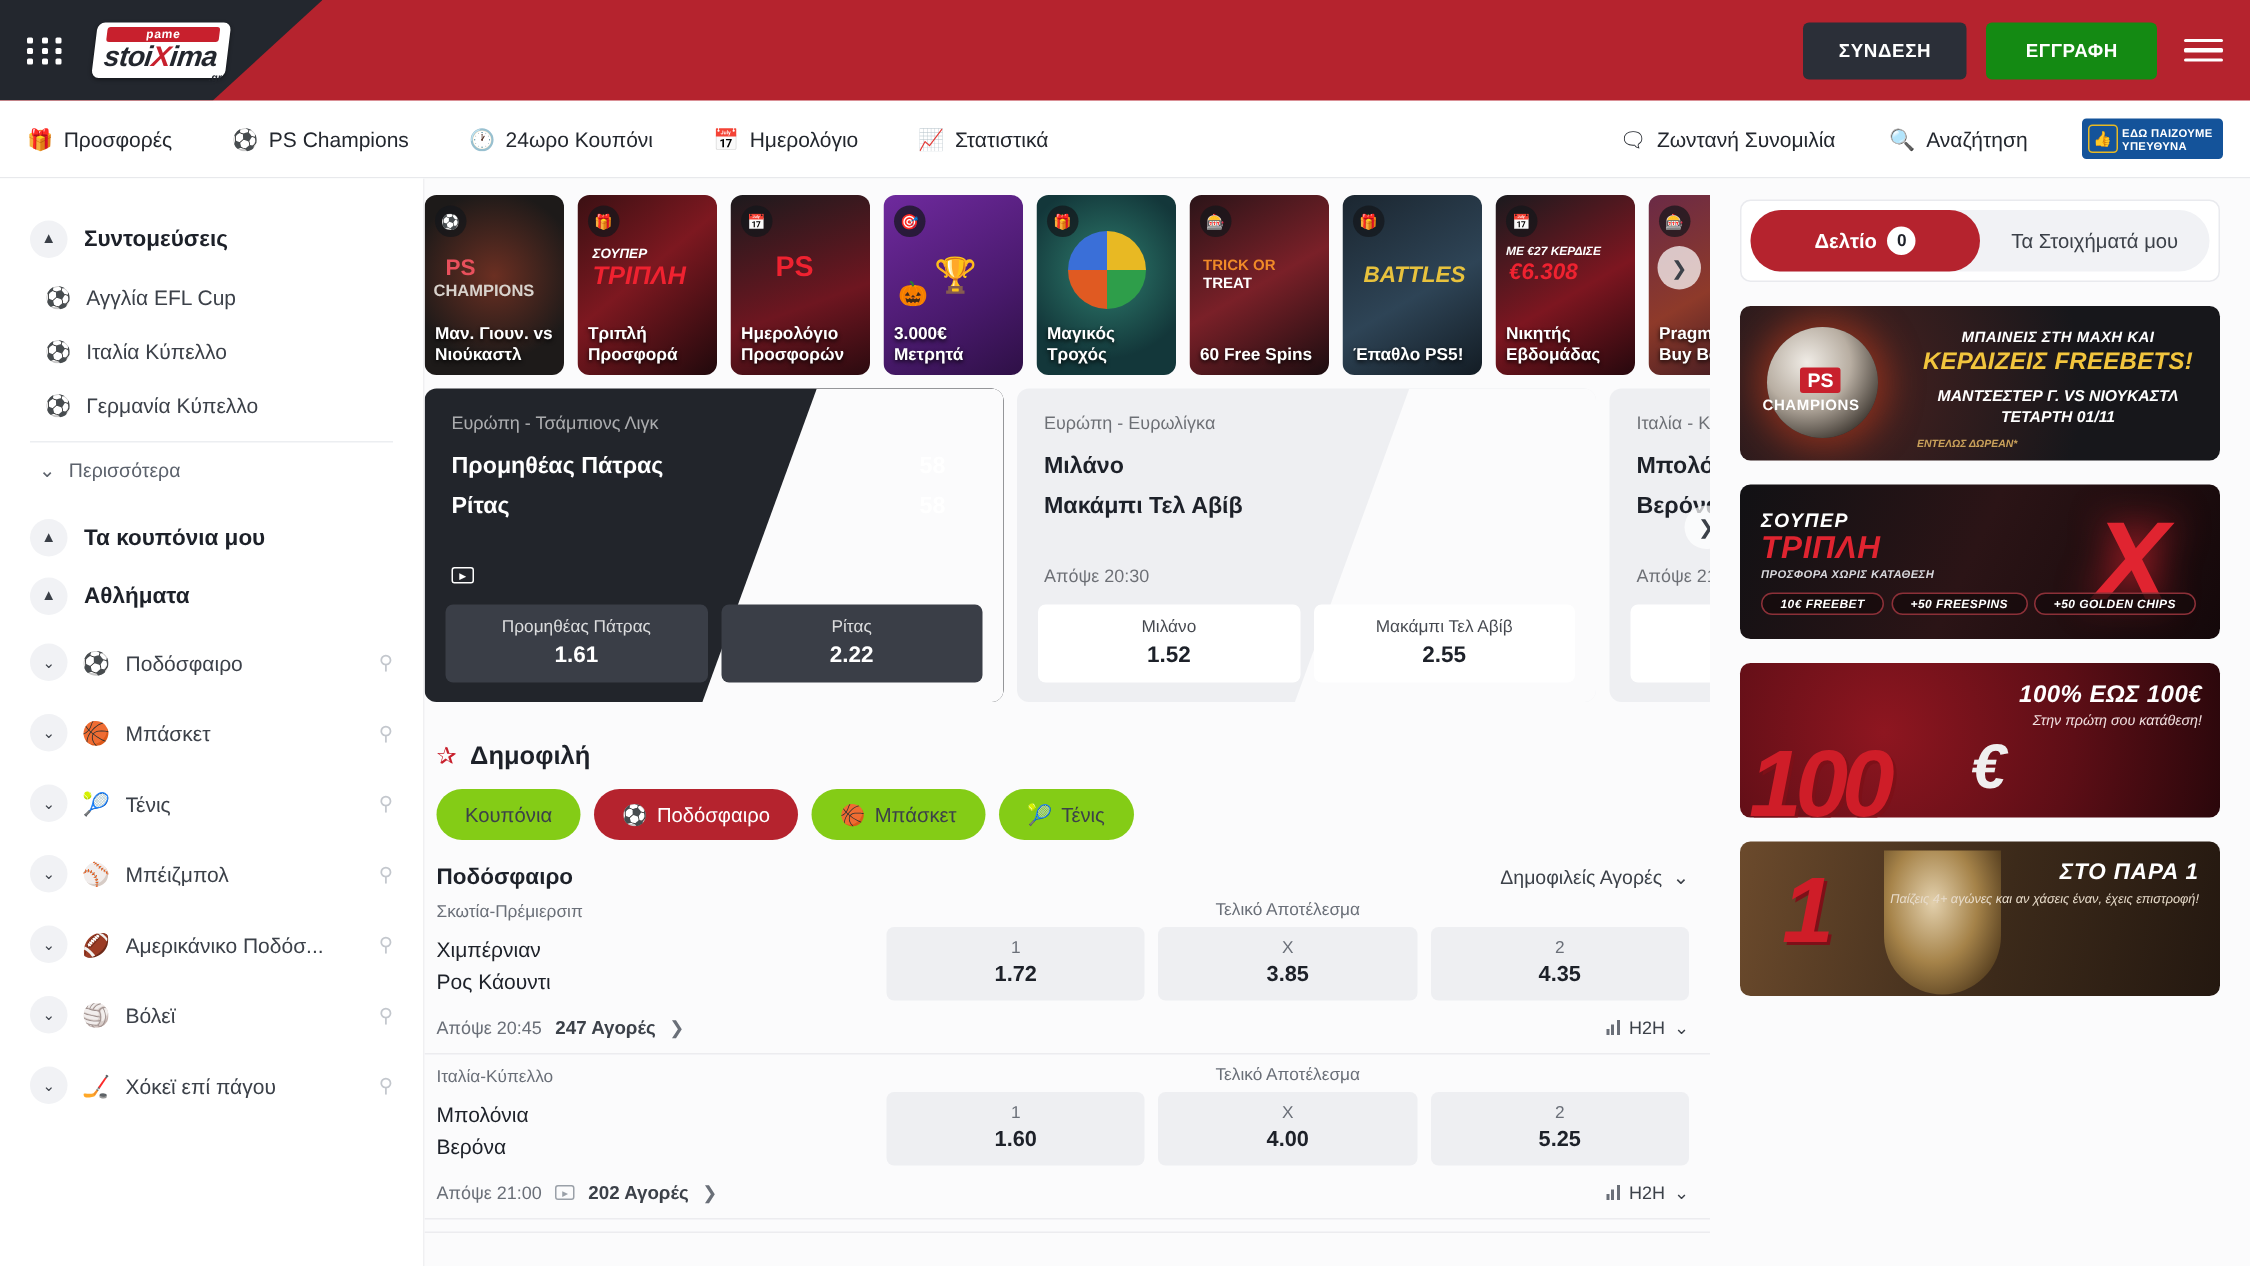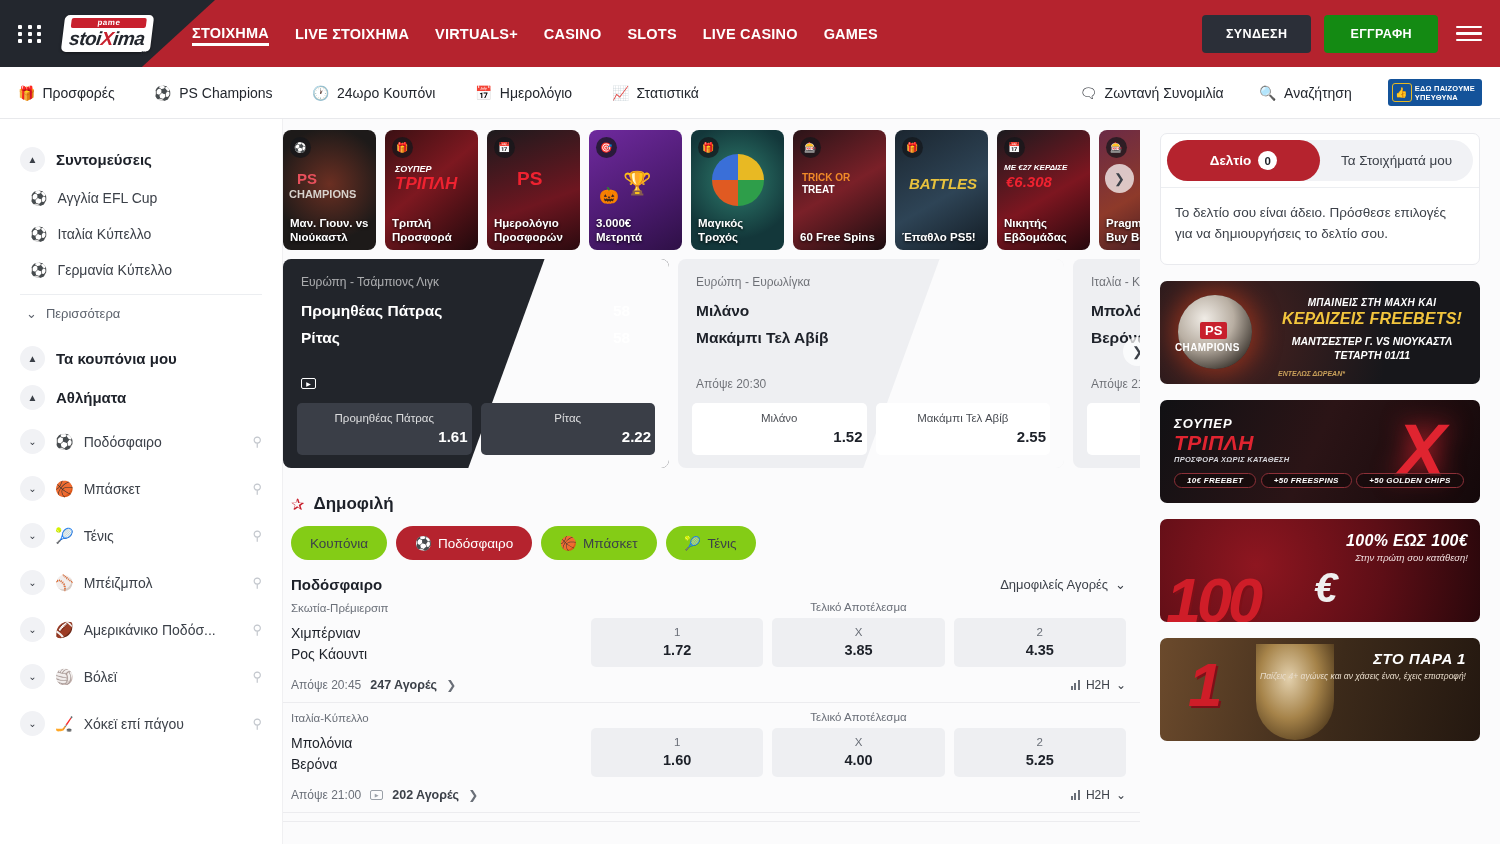--- a/index.html
+++ b/index.html
@@ -223,21 +223,21 @@
     position: absolute; left: 14px; right: 14px; bottom: 13px;
     display: flex; gap: 9px; z-index: 4;
   }
   .odd-box {
     flex: 1; border-radius: 5px; padding: 9px 4px 10px;
     text-align: center; cursor: pointer;
   }
   .feat-card.dark .odd-box { background: #3a3e47; }
   .feat-card.light .odd-box { background: #fff; }
   .odd-lbl { font-size: 11.5px; opacity: .82; margin-bottom: 4px; }
-  .odd-val { font-size: 15px; font-weight: bold; text-align: right; }
+  .odd-val { font-size: 15px; font-weight: bold; }
 
   
   .pop-head {
     display: flex; align-items: center; gap: 9px;
     padding: 26px 0 0 8px;
   }
   .pop-star { color: #c8202d; font-size: 16px; }
   .pop-title { font-size: 17px; font-weight: bold; color: #1d2129; }
   .pop-tabs { display: flex; gap: 9px; padding: 12px 0 0 8px; }
   .pop-tab {
@@ -399,29 +399,20 @@
       <i></i>
       <i></i>
   </div>
   <div class="logo">
     <div class="logo-inner">
       <div class="logo-pame">pame</div>
       <div class="logo-main"><span>stoi</span><span class="x">X</span><span>ima</span></div>
       <div class="logo-gr">.gr</div>
     </div>
   </div>
-  <nav class="main-nav">
-    <a class="active">ΣΤΟΙΧΗΜΑ</a>
-    <a>LIVE ΣΤΟΙΧΗΜΑ</a>
-    <a>VIRTUALS+</a>
-    <a>CASINO</a>
-    <a>SLOTS</a>
-    <a>LIVE CASINO</a>
-    <a>GAMES</a>
-  </nav>
   <div class="header-right">
     <button class="btn-login">ΣΥΝΔΕΣΗ</button>
     <button class="btn-register">ΕΓΓΡΑΦΗ</button>
     <div class="hamburger">
         <i></i>
         <i></i>
         <i></i>
       </div>
   </div>
 </div>
@@ -790,21 +781,20 @@
     <div class="slip-card">
       <div class="slip-tabs">
         <div class="slip-tab active">
           <span>Δελτίο</span>
           <span class="slip-count">0</span>
         </div>
         <div class="slip-tab">
           <span>Τα Στοιχήματά μου</span>
         </div>
       </div>
-      <div class="slip-empty">Το δελτίο σου είναι άδειο. Πρόσθεσε επιλογές για να δημιουργήσεις το δελτίο σου.</div>
     </div>
 
     <div class="banner b1">
       <div class="bn-art">
         <div class="b1-ball"></div>
         <div class="b1-ps">PS</div>
         <div class="b1-ch">CHAMPIONS</div>
       </div>
       <div class="bn-text t">
         <div class="l1">ΜΠΑΙΝΕΙΣ ΣΤΗ ΜΑΧΗ ΚΑΙ</div>

